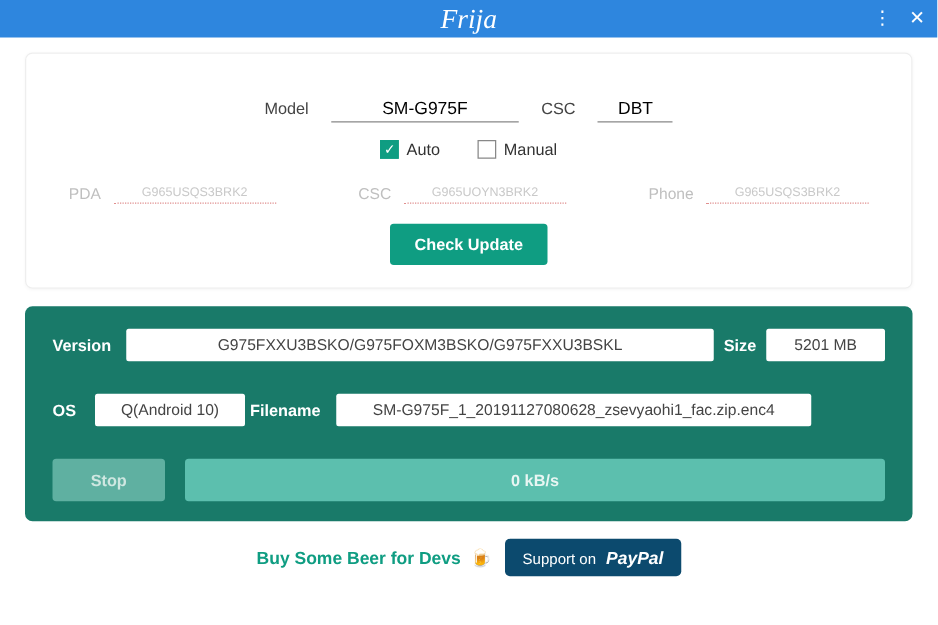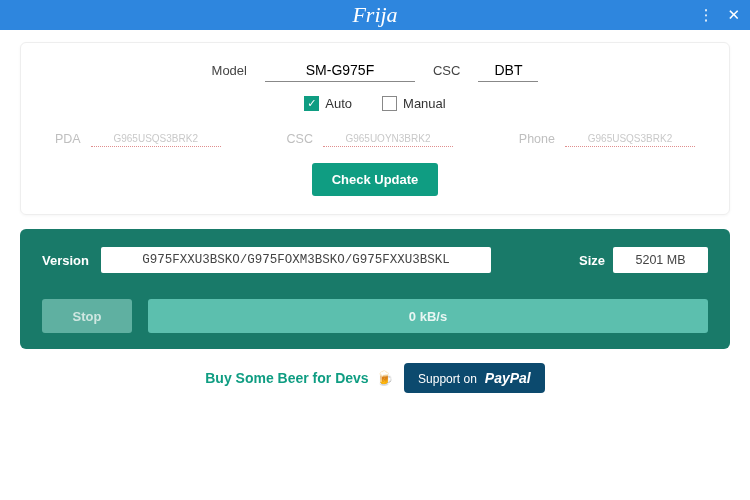--- a/index.html
+++ b/index.html
@@ -34,21 +34,21 @@
 
   .card-top {
     border: 1px solid #eee;
     border-radius: 6px;
     padding: 16px 24px 18px;
     box-shadow: 0 1px 3px rgba(0,0,0,0.04);
   }
 
   .row { display: flex; align-items: center; justify-content: center; gap: 8px; }
 
-  .row1 { gap: 18px; margin-bottom: 14px; }
+  .row1 { gap: 18px; margin-bottom: 14px; margin-top: 16px; }
   .lbl { font-size: 13px; color: #444; }
   .underline-input {
     border: none;
     border-bottom: 1px solid #888;
     font-size: 14px;
     padding: 3px 6px;
     text-align: center;
     outline: none;
   }
   .model-input { width: 150px; }
@@ -102,21 +102,21 @@
   .g-lbl.sm { min-width: 30px; }
   .white-box {
     background: #fff;
     color: #444;
     border-radius: 2px;
     font-size: 12.5px;
     padding: 6px 10px;
     text-align: center;
     flex: 0 0 auto;
   }
-  .wb-version { width: 390px; font-family: Liberation Mono, monospace; }
+  .wb-version { width: 470px; }
   .wb-size    { width: 95px; }
   .wb-os      { width: 120px; }
   .wb-file    { width: 380px; }
 
   .actions { display:flex; gap: 16px; align-items:center; margin-top: 20px; }
   .act-btn {
     height: 34px;
     border-radius: 3px;
     font-size: 13px; font-weight: 600;
     display:flex; align-items:center; justify-content:center;
@@ -193,20 +193,26 @@
 
   <div class="card-green">
 
     <div class="g-row">
       <span class="g-lbl">Version</span>
       <span class="white-box wb-version">G975FXXU3BSKO/G975FOXM3BSKO/G975FXXU3BSKL</span>
       <span class="g-lbl sm" style="margin-left:auto">Size</span>
       <span class="white-box wb-size">5201 MB</span>
     </div>
 
+    <div class="g-row">
+      <span class="g-lbl sm">OS</span>
+      <span class="white-box wb-os">Q(Android 10)</span>
+      <span class="g-lbl" style="min-width:65px">Filename</span>
+      <span class="white-box wb-file">SM-G975F_1_20191127080628_zsevyaohi1_fac.zip.enc4</span>
+    </div>
 
     <div class="actions">
       <button class="act-btn btn-stop">Stop</button>
       <div class="act-btn speed-bar">0 kB/s</div>
     </div>
   </div>
 
   <div class="footer">
     <a class="beer-link">
       <span>Buy Some Beer for Devs</span>

